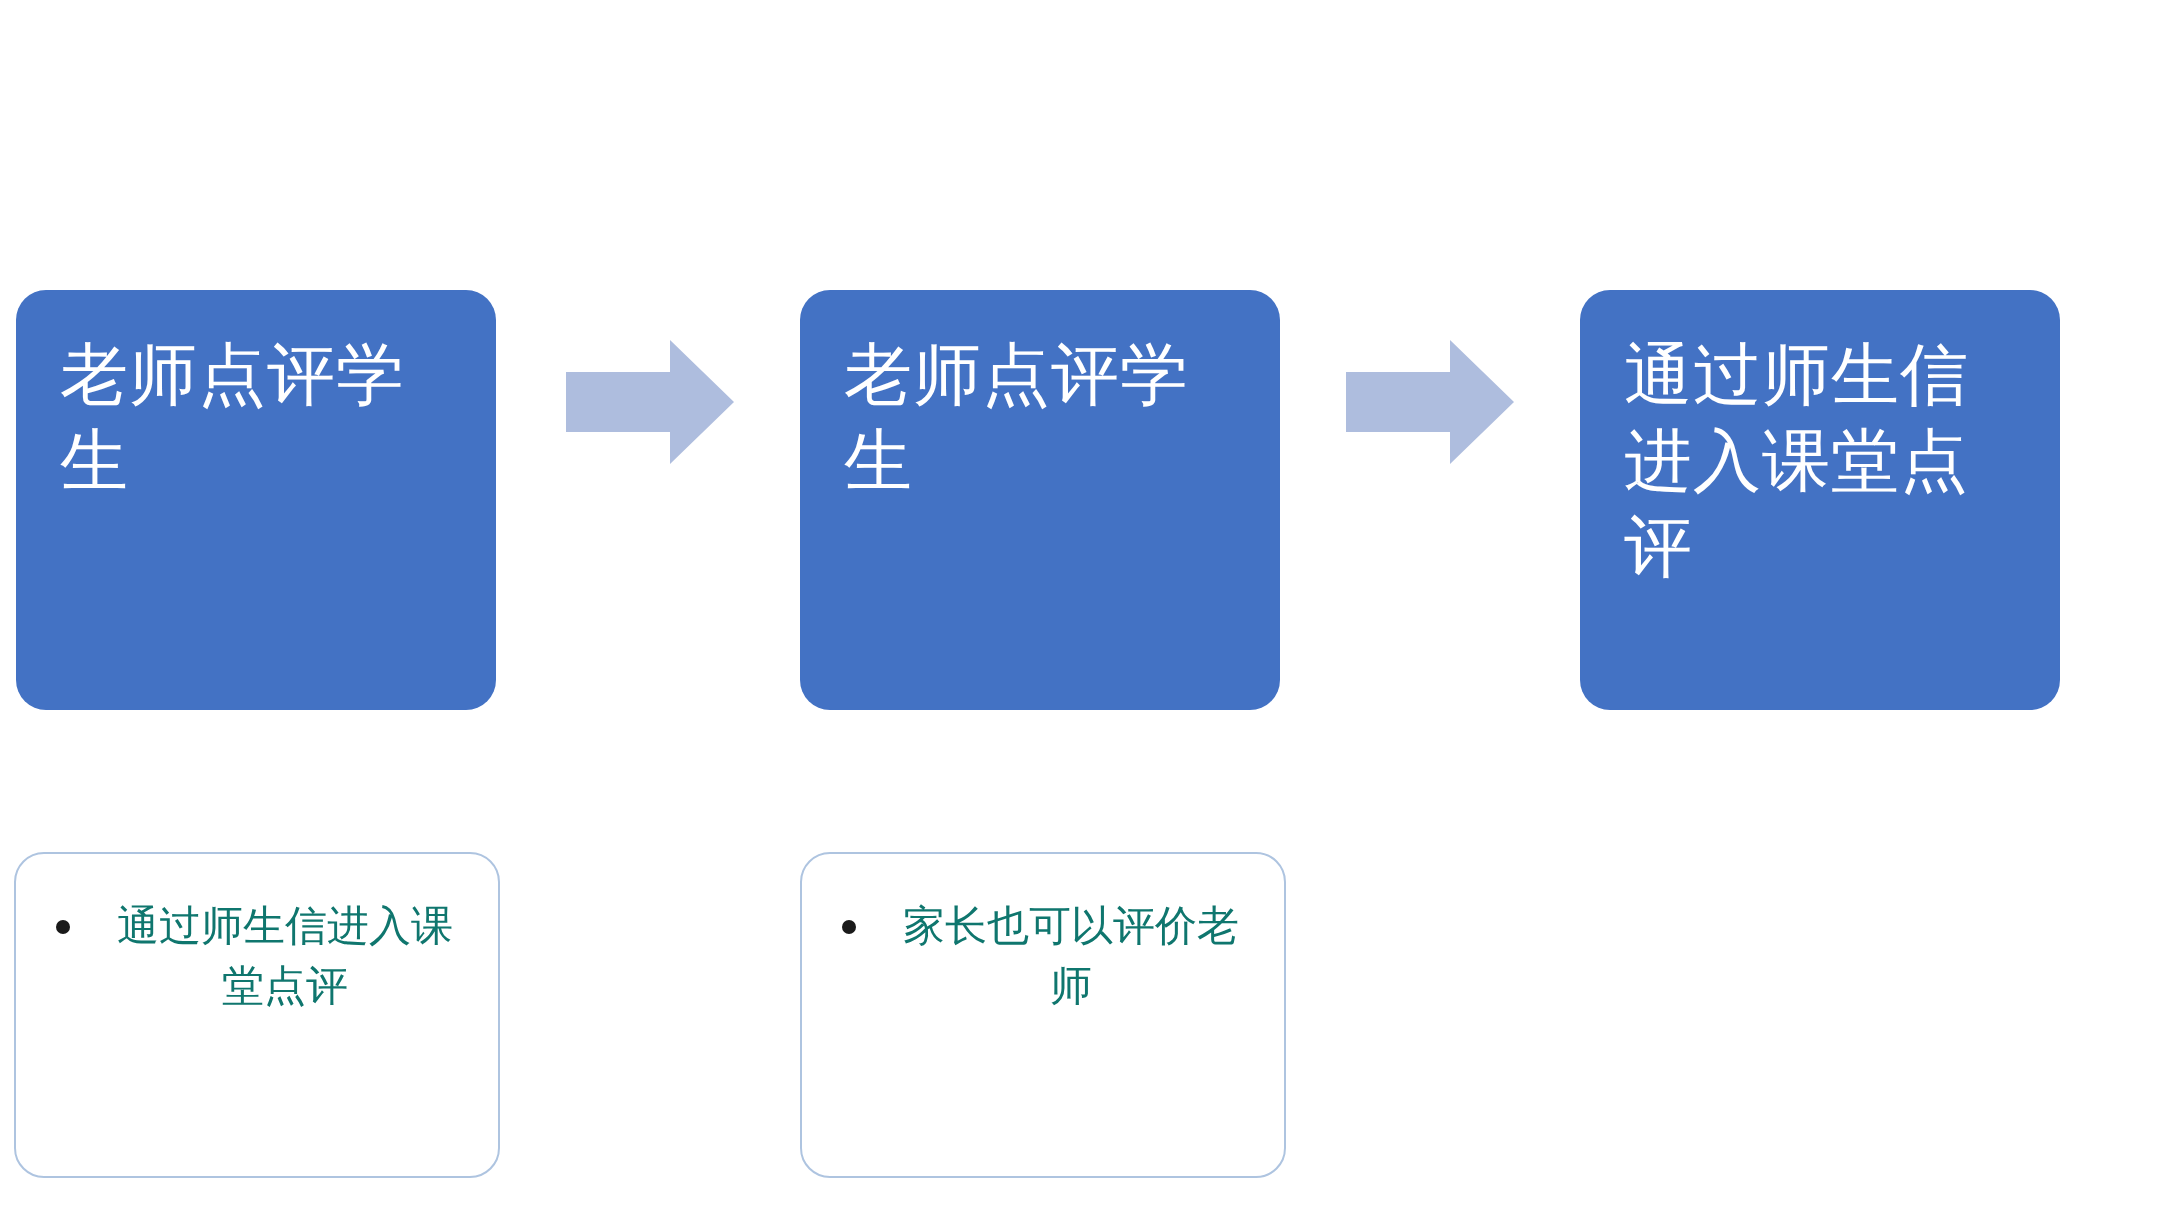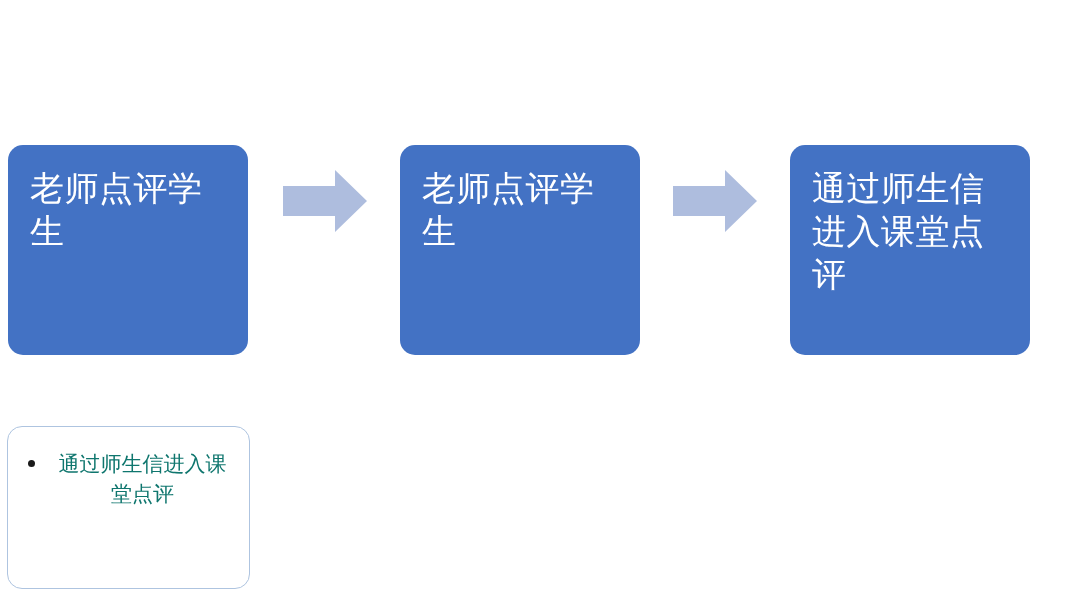--- a/index.html
+++ b/index.html
@@ -131,15 +131,20 @@
   <div class="step-box col3">
     <div class="step-label">通过师生信进入课堂点评</div>
   </div>
 
   <div class="note-box col1">
     <ul class="note-list">
       <li class="note-item">通过师生信进入课堂点评</li>
     </ul>
   </div>
 
+  <div class="note-box col2">
+    <ul class="note-list">
+      <li class="note-item">家长也可以评价老师</li>
+    </ul>
+  </div>
 
 
 </div>
 
 </body></html>

